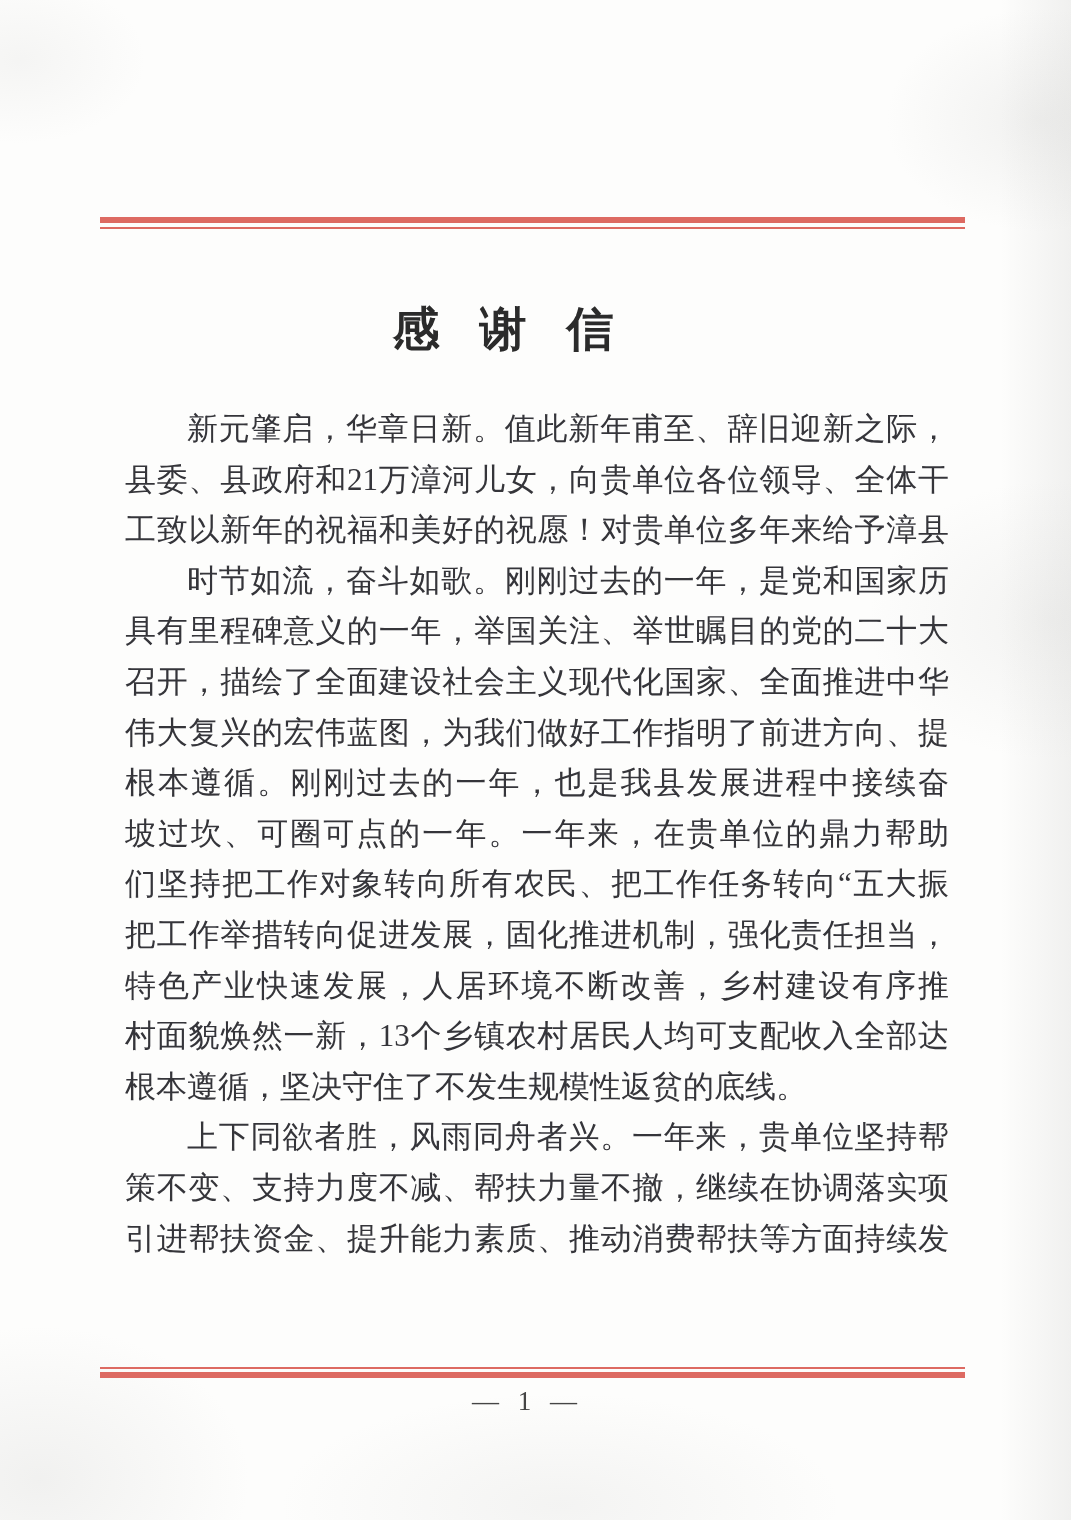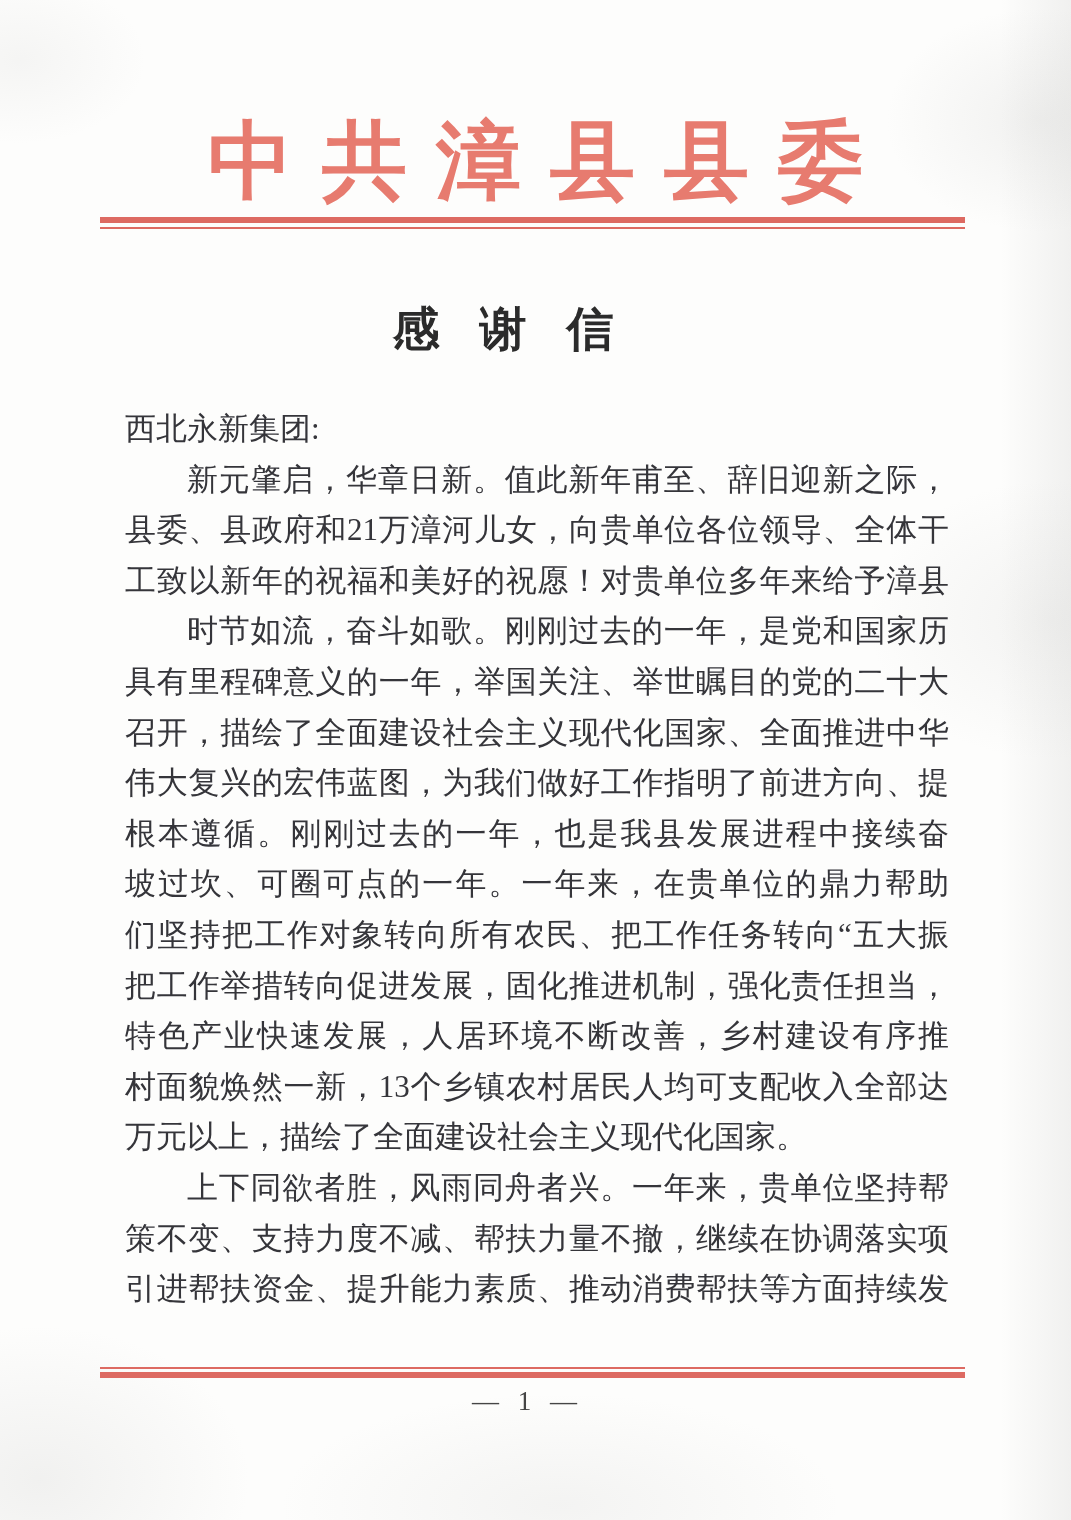--- a/index.html
+++ b/index.html
@@ -93,46 +93,44 @@
     letter-spacing: 6px;
     color: var(--page-num, #454545);
   }
 </style>
 </head>
 <body>
 
 <div class="page">
   <div class="scan-artifacts"></div>
 
-  <div class="letterhead">中共漳县县委</div>
 
   <div class="rule rule-header">
     <div class="bar bar-thick"></div>
     <div class="gap"></div>
     <div class="bar bar-thin"></div>
   </div>
 
   <div class="doc-title">感谢信</div>
 
   <div class="body-text">
-      <div class="line para-end">西北永新集团:</div>
       <div class="line indent">新元肇启，华章日新。值此新年甫至、辞旧迎新之际，漳县</div>
       <div class="line">县委、县政府和21万漳河儿女，向贵单位各位领导、全体干部职</div>
       <div class="line">工致以新年的祝福和美好的祝愿！对贵单位多年来给予漳县的倾</div>
       <div class="line indent">时节如流，奋斗如歌。刚刚过去的一年，是党和国家历史上</div>
       <div class="line">具有里程碑意义的一年，举国关注、举世瞩目的党的二十大胜利</div>
       <div class="line">召开，描绘了全面建设社会主义现代化国家、全面推进中华民族</div>
       <div class="line">伟大复兴的宏伟蓝图，为我们做好工作指明了前进方向、提供了</div>
       <div class="line">根本遵循。刚刚过去的一年，也是我县发展进程中接续奋斗、爬</div>
       <div class="line">坡过坎、可圈可点的一年。一年来，在贵单位的鼎力帮助下，我</div>
       <div class="line">们坚持把工作对象转向所有农民、把工作任务转向“五大振兴”，</div>
       <div class="line">把工作举措转向促进发展，固化推进机制，强化责任担当，全县</div>
       <div class="line">特色产业快速发展，人居环境不断改善，乡村建设有序推进，农</div>
       <div class="line">村面貌焕然一新，13个乡镇农村居民人均可支配收入全部达到1</div>
-      <div class="line para-end">万元以上，描绘了全面建设社会主义现代化国家。</div>
+      <div class="line para-end">根本遵循，坚决守住了不发生规模性返贫的底线。</div>
       <div class="line indent">上下同欲者胜，风雨同舟者兴。一年来，贵单位坚持帮扶政</div>
       <div class="line">策不变、支持力度不减、帮扶力量不撤，继续在协调落实项目、</div>
       <div class="line">引进帮扶资金、提升能力素质、推动消费帮扶等方面持续发力，</div>
     </div>
 
   <div class="rule rule-footer">
     <div class="bar bar-thin"></div>
     <div class="gap"></div>
     <div class="bar bar-thick"></div>
   </div>

